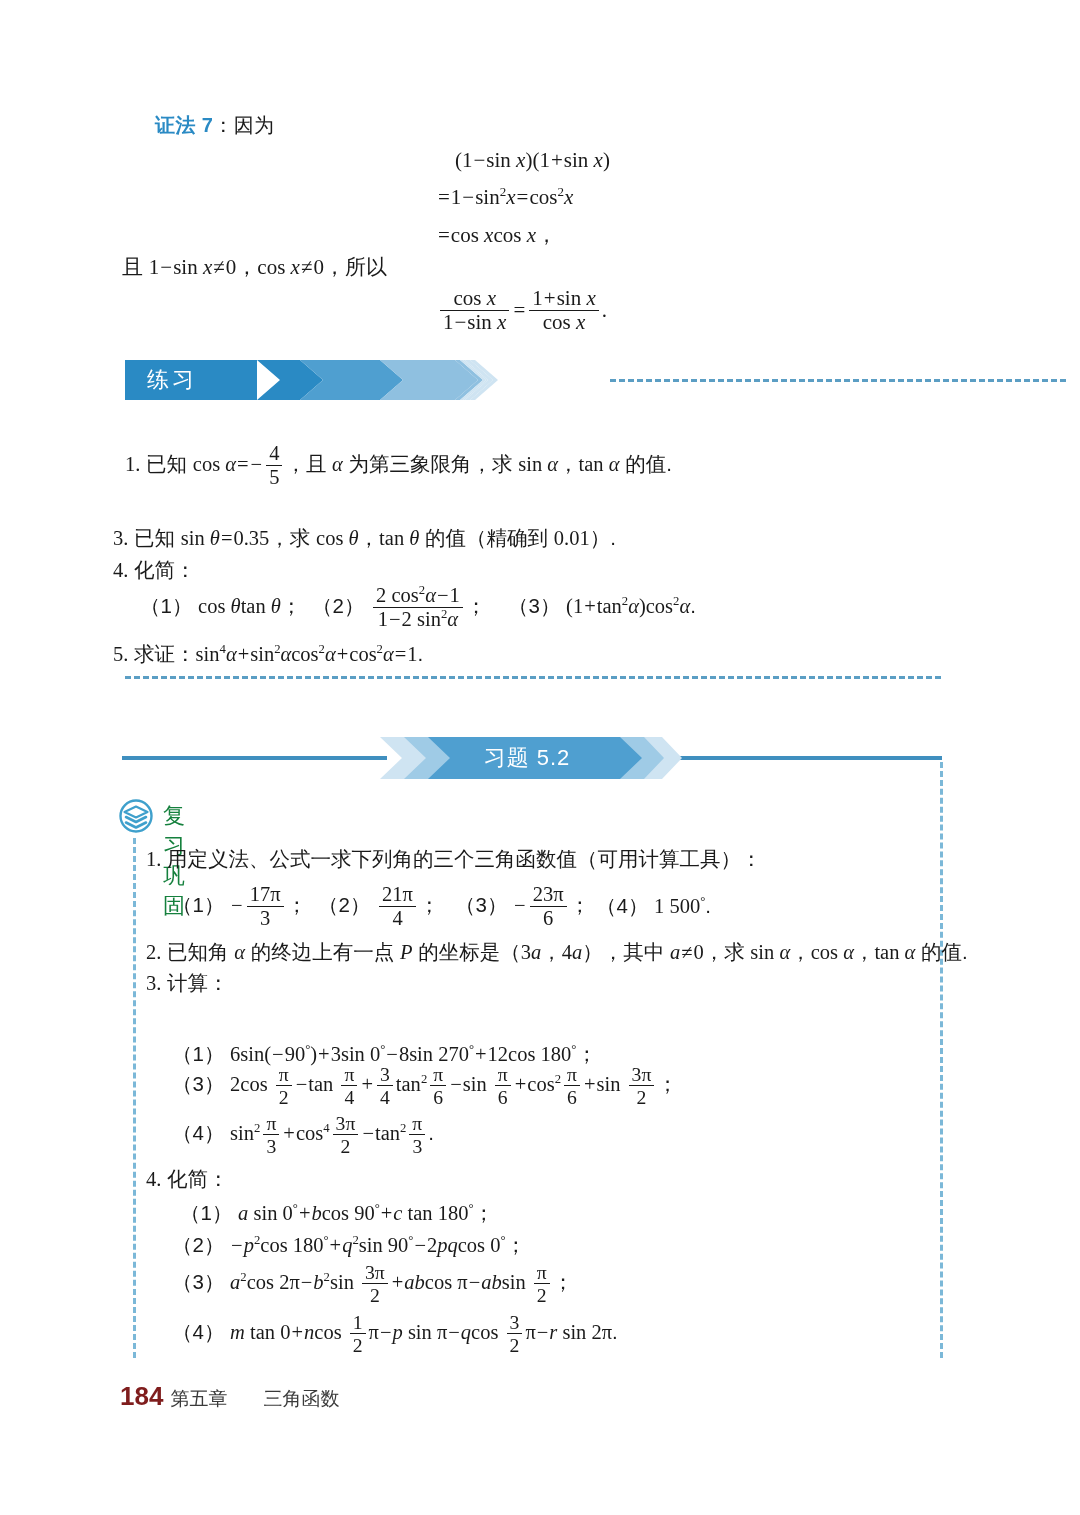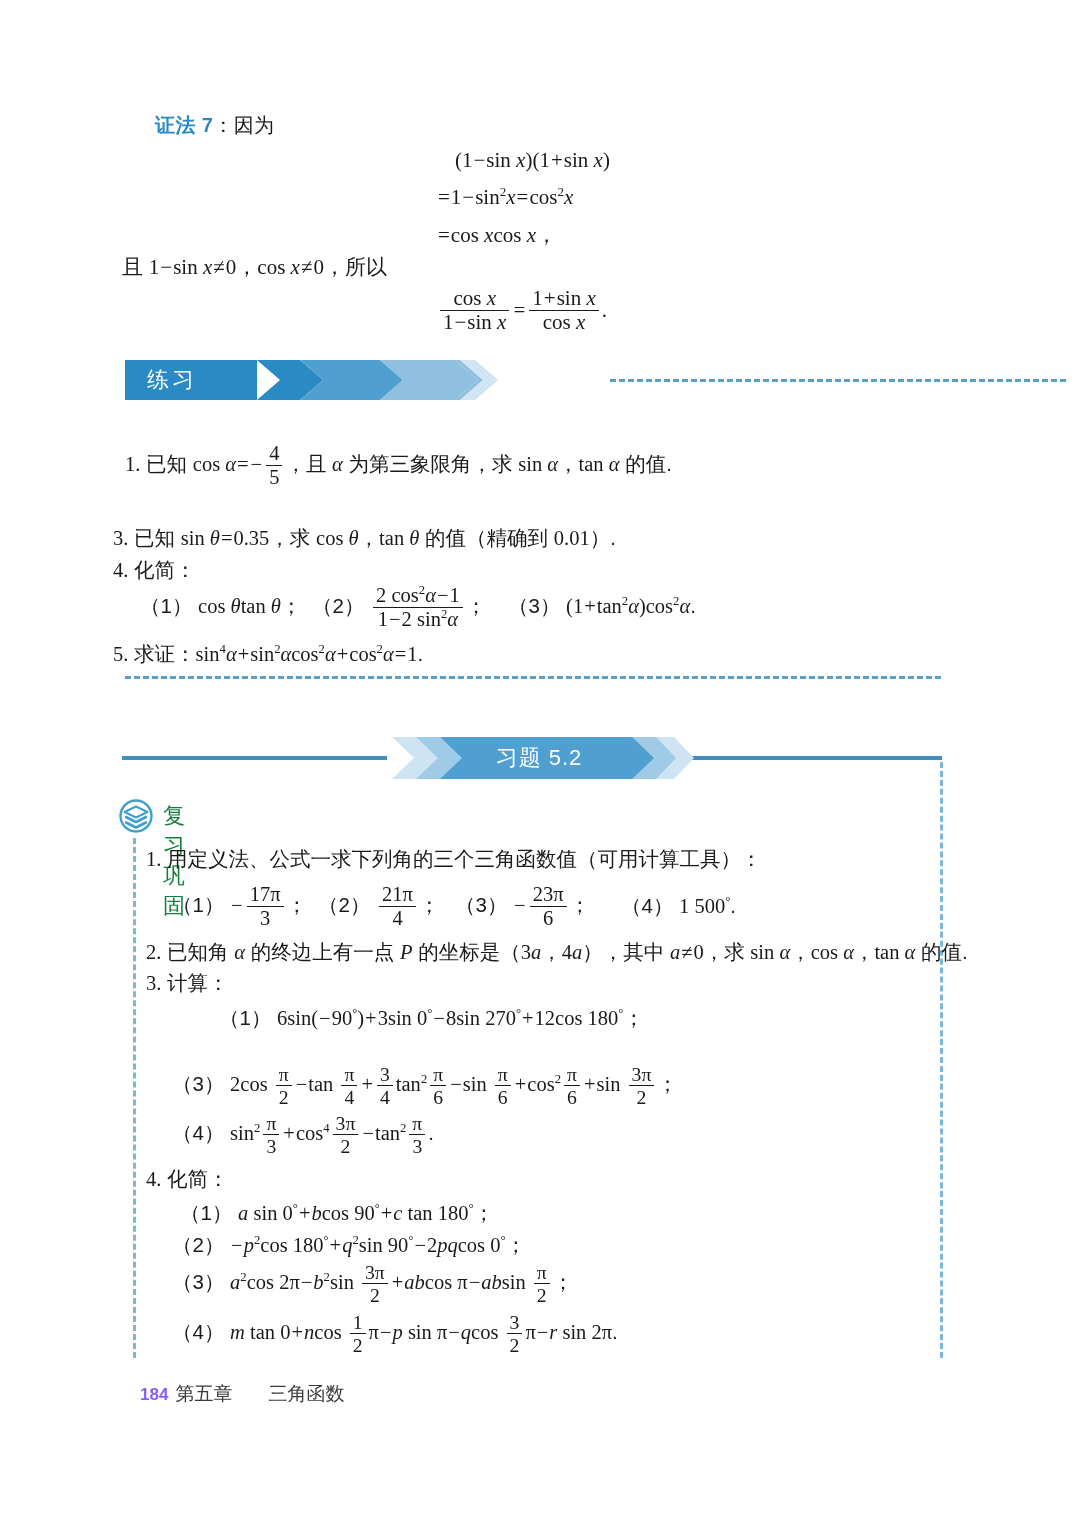--- a/index.html
+++ b/index.html
@@ -123,21 +123,21 @@
 
   
   .ex { position: absolute; font-size: 20.5px; font-family: "Liberation Sans", sans-serif; white-space: nowrap; }
   .ex .m { font-family: "Liberation Serif", serif; }
   .ex .num-lbl { font-family: "Liberation Serif", serif; }
 
   
   .xiti-wrap { position: absolute; left: 122px; top: 737px; width: 820px; height: 42px; }
   .xiti-line-l { position: absolute; left: 0; top: 19px; width: 265px; height: 4px; background: #3f8fbf; }
   .xiti-line-r { position: absolute; left: 558px; top: 19px; width: 262px; height: 4px; background: #3f8fbf; }
-  .xiti-badge { position: absolute; left: 262px; top: 0; width: 310px; height: 42px; }
+  .xiti-badge { position: absolute; left: 250px; top: 0; width: 310px; height: 42px; }
   .xiti-text {
     position: absolute; left: 0; top: 0; width: 310px; height: 42px;
     line-height: 42px; text-align: center;
     color: #ffffff;
     font-family: "Liberation Sans", sans-serif;
     font-size: 22px;
     letter-spacing: 1px;
     z-index: 5;
   }
 
@@ -171,21 +171,21 @@
   .pr .num-lbl { font-family: "Liberation Serif", serif; }
 
   
   .footer {
     position: absolute;
     left: 120px; top: 1381px;
     font-family: "Liberation Sans", sans-serif;
     font-size: 19px;
     color: #3a3a3a;
   }
-  .footer .pg { font-weight: bold; color: #8b5cf6; font-size: 17px; margin-left: 20px; }
+  .footer .pg { font-weight: bold; color: #7f1d1d; font-size: 26px; }
   .footer .ch { margin-left: 7px; }
   .footer .ttl { margin-left: 36px; }
 </style>
 </head>
 <body>
 
 <div class="page">
 
   <div class="proof-head">
     <span class="lbl">证法 7</span><span class="cn">：</span><span class="cn">因为</span>
@@ -295,34 +295,34 @@
 
   <div class="pr" style="left:172px; top:884px;">
     （1）&nbsp;<span class="m"><span class="op">−</span><span class="frac"><span class="num">17π</span><span class="den">3</span></span></span>；
   </div>
   <div class="pr" style="left:318px; top:884px;">
     （2）&nbsp;<span class="m"><span class="frac"><span class="num">21π</span><span class="den">4</span></span></span>；
   </div>
   <div class="pr" style="left:455px; top:884px;">
     （3）&nbsp;<span class="m"><span class="op">−</span><span class="frac"><span class="num">23π</span><span class="den">6</span></span></span>；
   </div>
-  <div class="pr" style="left:621px; top:892px;">
+  <div class="pr" style="left:596px; top:892px;">
     （4）&nbsp;<span class="m">1&nbsp;500<span class="deg">°</span></span>.
   </div>
 
   <div class="pr" style="left:146px; top:938px;">
     <span class="num-lbl">2.</span>
     已知角 <span class="m mi">α</span> 的终边上有一点 <span class="m mi">P</span> 的坐标是（<span class="m">3<span class="mi">a</span></span>，<span class="m">4<span class="mi">a</span></span>），其中 <span class="m"><span class="mi">a</span><span class="op">≠</span>0</span>，求 <span class="m">sin&nbsp;<span class="mi">α</span></span>，<span class="m">cos&nbsp;<span class="mi">α</span></span>，<span class="m">tan&nbsp;<span class="mi">α</span></span> 的值.
   </div>
 
   <div class="pr" style="left:146px; top:969px;">
     <span class="num-lbl">3.</span> 计算：
   </div>
 
-  <div class="pr" style="left:172px; top:1004px;margin-left:47px;">
+  <div class="pr" style="left:172px; top:1040px;">
     （1）&nbsp;<span class="m">6sin(<span class="op">−</span>90<span class="deg">°</span>)<span class="op">+</span>3sin&nbsp;0<span class="deg">°</span><span class="op">−</span>8sin&nbsp;270<span class="deg">°</span><span class="op">+</span>12cos&nbsp;180<span class="deg">°</span></span>；
   </div>
   <div class="pr" style="left:172px; top:1064px;">
     （3）&nbsp;<span class="m">2cos&nbsp;<span class="frac tight"><span class="num">π</span><span class="den">2</span></span><span class="op">−</span>tan&nbsp;<span class="frac tight"><span class="num">π</span><span class="den">4</span></span><span class="op">+</span><span class="frac tight"><span class="num">3</span><span class="den">4</span></span>tan<sup class="sm">2</sup><span class="frac tight"><span class="num">π</span><span class="den">6</span></span><span class="op">−</span>sin&nbsp;<span class="frac tight"><span class="num">π</span><span class="den">6</span></span><span class="op">+</span>cos<sup class="sm">2</sup><span class="frac tight"><span class="num">π</span><span class="den">6</span></span><span class="op">+</span>sin&nbsp;<span class="frac tight"><span class="num">3π</span><span class="den">2</span></span></span>；
   </div>
   <div class="pr" style="left:172px; top:1113px;">
     （4）&nbsp;<span class="m">sin<sup class="sm">2</sup><span class="frac tight"><span class="num">π</span><span class="den">3</span></span><span class="op">+</span>cos<sup class="sm">4</sup><span class="frac tight"><span class="num">3π</span><span class="den">2</span></span><span class="op">−</span>tan<sup class="sm">2</sup><span class="frac tight"><span class="num">π</span><span class="den">3</span></span></span>.
   </div>
 
   <div class="pr" style="left:146px; top:1165px;">

